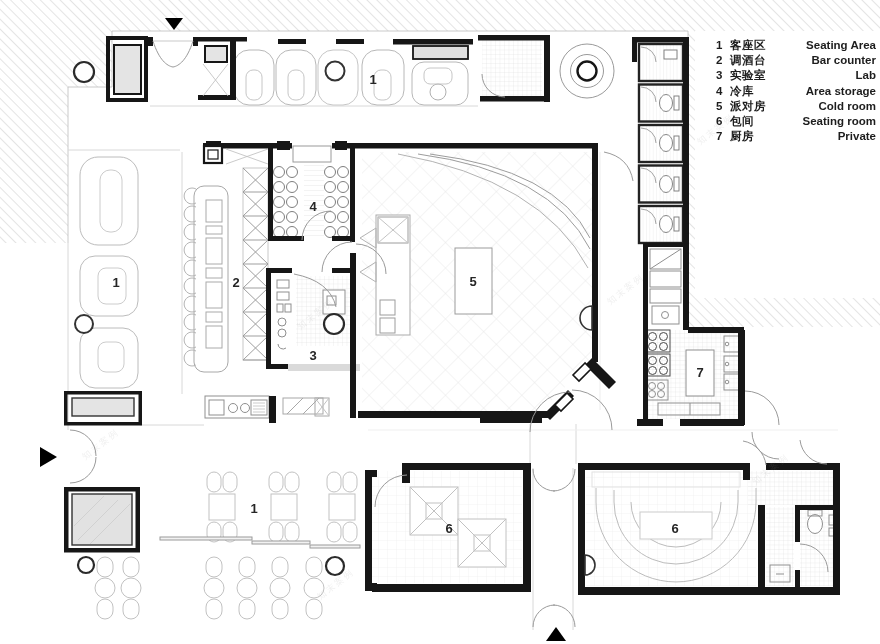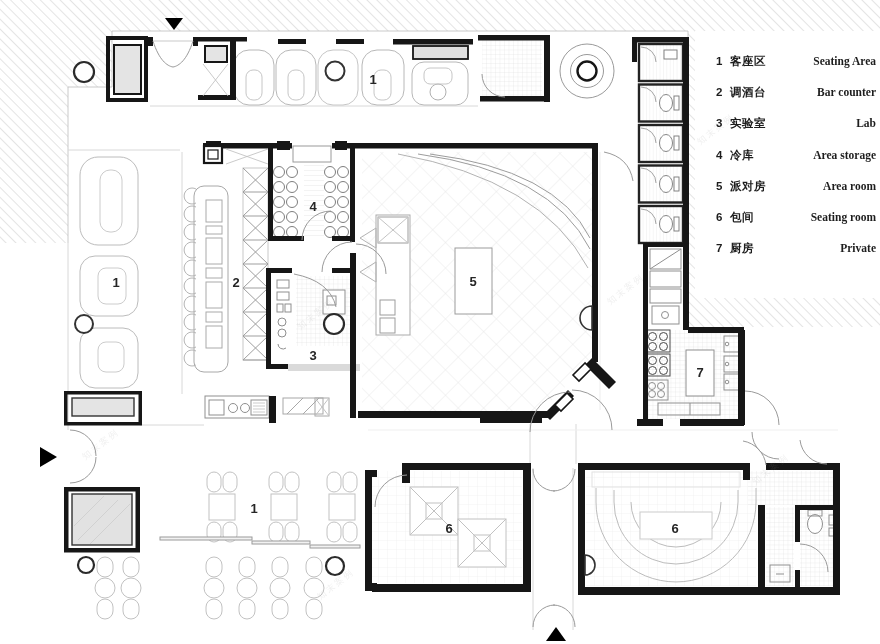--- a/index.html
+++ b/index.html
@@ -3,22 +3,22 @@
 <meta charset="utf-8">
 <style>
   html,body{margin:0;padding:0;background:#fff;}
   #stage{position:relative;width:880px;height:644px;background:#ffffff;overflow:hidden;
          font-family:"Liberation Sans",sans-serif;}
   #plan{position:absolute;left:0;top:0;}
   .legend{position:absolute;left:716px;top:38px;width:160px;z-index:5;}
   .legend .row{display:flex;align-items:baseline;font-size:11.5px;line-height:15.2px;
                font-weight:bold;color:#1d1d1d;}
   .legend .num{width:14px;flex:0 0 14px;}
-  .legend .zh{letter-spacing:0.5px;margin-top:16px;}
-  .legend .en{margin-left:auto;text-align:center;font-family:Liberation Serif, serif;}
+  .legend .zh{letter-spacing:0.5px;}
+  .legend .en{margin-left:auto;text-align:center;}
   svg text.num{font-family:"Liberation Sans",sans-serif;font-size:13px;font-weight:bold;
                fill:#262626;text-anchor:middle;}
   svg text.wm{font-family:"Liberation Sans",sans-serif;font-size:9px;fill:#8a8a8a;
               opacity:0.13;letter-spacing:2px;}
 </style>
 </head>
 <body>
 
 <div id="stage">
 <svg id="plan" width="880" height="644" viewBox="0 0 880 644">
@@ -559,21 +559,21 @@
     <span class="en">Lab</span>
   </div>
   <div class="row">
     <span class="num">4</span>
     <span class="zh">冷库</span>
     <span class="en">Area storage</span>
   </div>
   <div class="row">
     <span class="num">5</span>
     <span class="zh">派对房</span>
-    <span class="en">Area room</span>
+    <span class="en">Cold room</span>
   </div>
   <div class="row">
     <span class="num">6</span>
     <span class="zh">包间</span>
     <span class="en">Seating room</span>
   </div>
   <div class="row">
     <span class="num">7</span>
     <span class="zh">厨房</span>
     <span class="en">Private</span>

